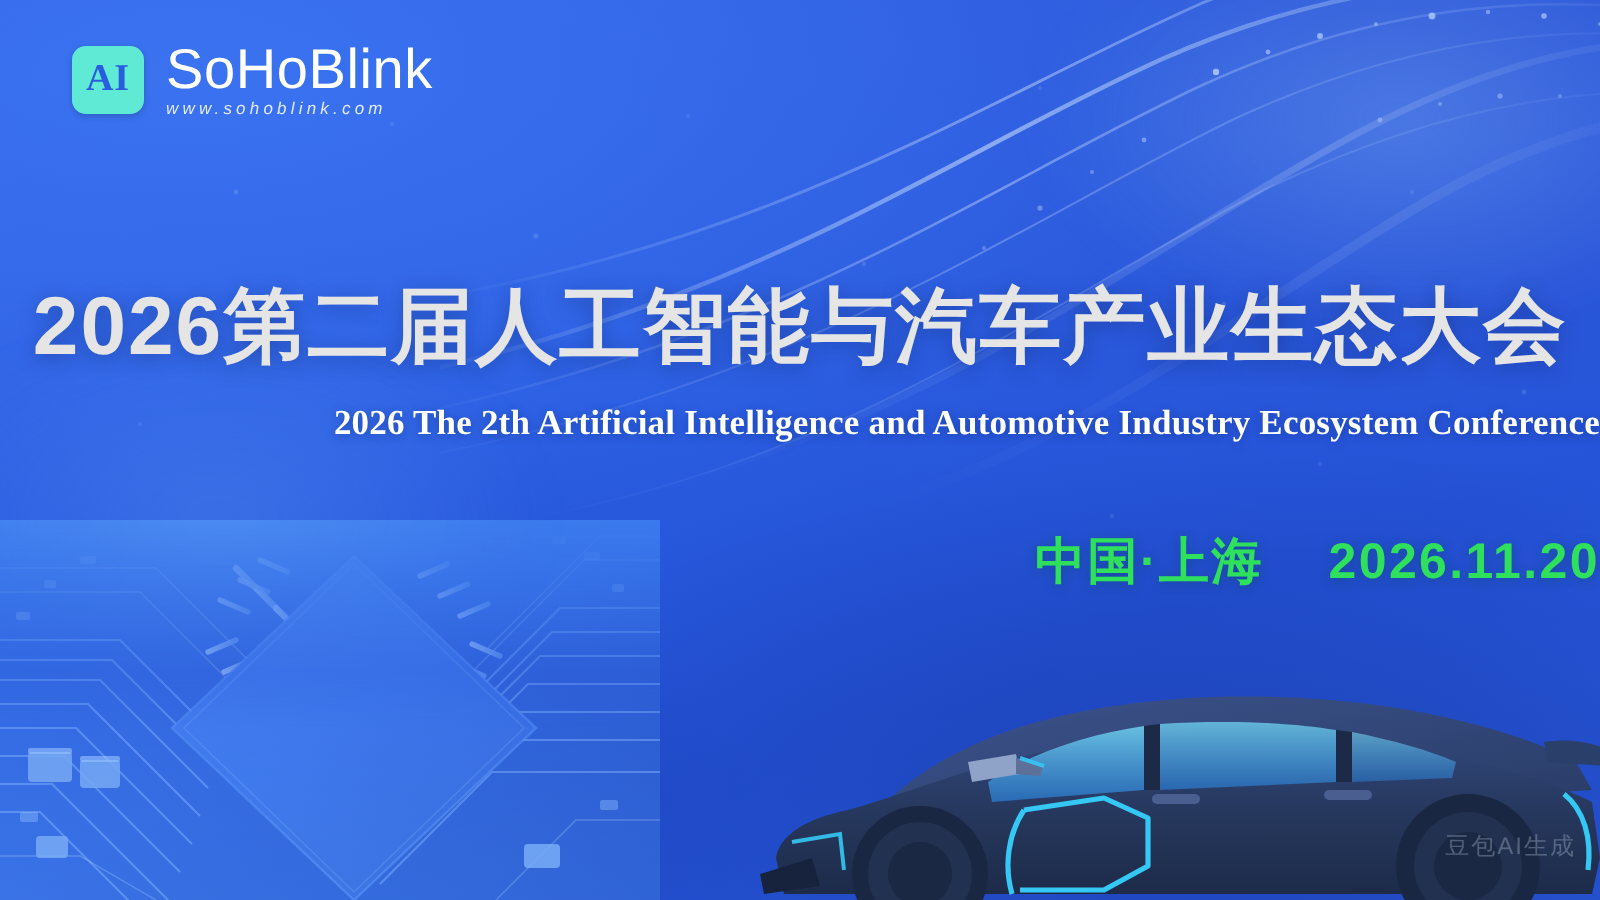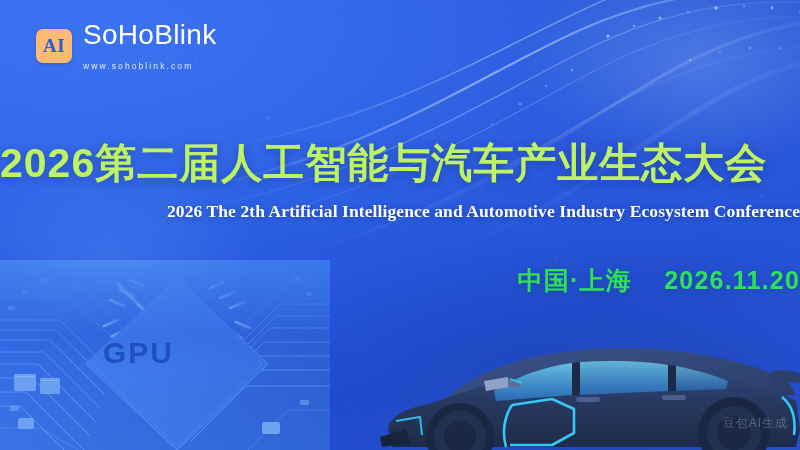--- a/index.html
+++ b/index.html
@@ -49,32 +49,32 @@
   .gpu-label{position:absolute;left:103px;top:336px;
     font-size:30px;font-weight:700;letter-spacing:2px;color:#1f4cba;
     font-family:"Liberation Sans","DejaVu Sans",sans-serif;opacity:.92;}
 
   
   .car{position:absolute;right:-6px;bottom:0;width:430px;height:125px;}
   .car svg{width:100%;height:100%;display:block;}
 
   
   .logo{position:absolute;left:36px;top:20px;display:flex;align-items:center;gap:11px;}
-  .logo-badge{width:36px;height:34px;border-radius:7px;background:#fdba74;
+  .logo-badge{width:36px;height:34px;border-radius:7px;background:#5eead4;
     display:flex;align-items:center;justify-content:center;
     box-shadow:0 1px 3px rgba(0,0,0,.18);}
   .logo-badge span{color:#2a5ce0;font-size:19px;font-weight:700;letter-spacing:.5px;
     font-family:"Liberation Serif","DejaVu Serif",serif;}
   .logo-text{display:flex;flex-direction:column;justify-content:flex-start;}
   .logo-name{color:#ffffff;font-size:28px;font-weight:400;line-height:1.05;letter-spacing:.3px;}
-  .logo-url{color:#e2ebff;font-size:8.5px;letter-spacing:2.1px;margin-top:12px;}
-
-  
-  .title{position:absolute;left:0;right:0;top:141px;text-align:left;
-    color:#bef264;font-size:41px;font-weight:700;letter-spacing:1px;
+  .logo-url{color:#e2ebff;font-size:8.5px;letter-spacing:2.1px;margin-top:0;font-style:italic;}
+
+  
+  .title{position:absolute;left:0;right:0;top:141px;text-align:center;
+    color:#e5e5e5;font-size:41px;font-weight:700;letter-spacing:1px;
     line-height:1.12;white-space:nowrap;
     text-shadow:0 2px 10px rgba(10,30,90,.35);}
   .subtitle{position:absolute;left:0;right:0;top:201px;text-align:right;
     color:#ffffff;font-size:17.5px;font-weight:700;letter-spacing:.1px;white-space:nowrap;
     font-family:"Liberation Serif","DejaVu Serif",serif;
     text-shadow:0 1px 5px rgba(10,30,90,.35);}
   .meta{position:absolute;left:0;right:0;top:264px;text-align:right;
     color:#2fe05c;font-size:25px;font-weight:700;letter-spacing:1.2px;white-space:nowrap;
     text-shadow:0 1px 6px rgba(0,60,30,.28);}
   .meta .sep{display:inline-block;width:16px;}
@@ -264,21 +264,20 @@
           <path d="M220,38 L234,32"></path>
           <path d="M210,28 L224,22"></path>
       </g>
 
       <path d="M177,18 L268,104 L177,190 L86,104 Z" fill="url(#chipg)"></path>
       <path d="M177,18 L268,104 L177,190 L86,104 Z" fill="none" stroke="#4f82f2" stroke-width="1.2" opacity=".6"></path>
       <path d="M177,22 L262,104 L177,186 L92,104 Z" fill="none" stroke="#7aa6f7" stroke-width=".8" opacity=".25"></path>
     </svg>
   </div>
   <div class="board-tint"></div>
-  <div class="gpu-label">GPU</div>
 
   <div class="car">
     <svg viewBox="0 0 430 125" preserveAspectRatio="none">
       <defs>
         <linearGradient id="body" x1="0" y1="0" x2="0" y2="1">
           <stop offset="0%" stop-color="#31477d"></stop>
           <stop offset="45%" stop-color="#27395f"></stop>
           <stop offset="100%" stop-color="#1d2b49"></stop>
         </linearGradient>
         <linearGradient id="roof" x1="0" y1="0" x2="1" y2="1">

